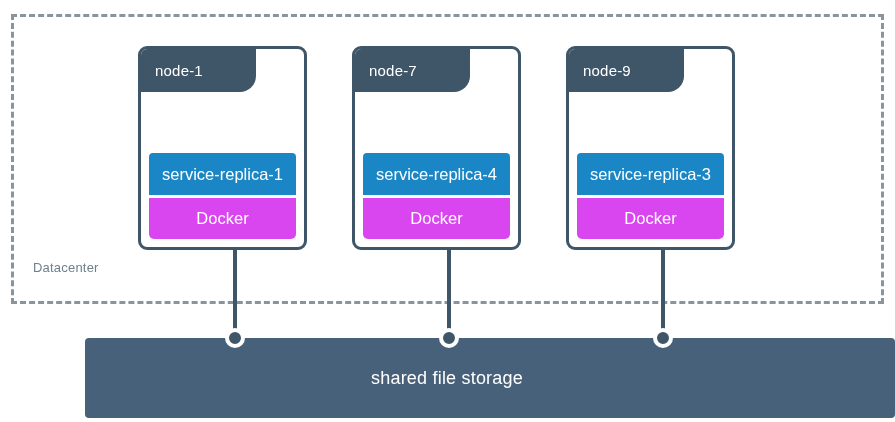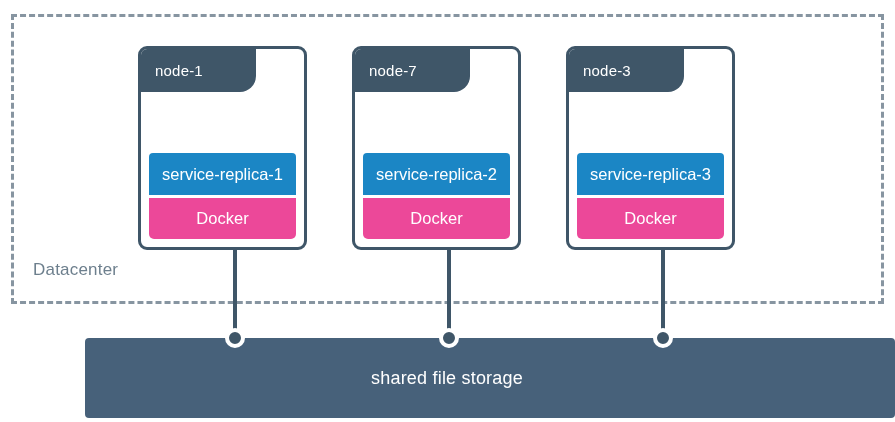--- a/index.html
+++ b/index.html
@@ -30,21 +30,21 @@
     width: 873px;
     height: 290px;
     border: 3px dashed #8795a1;
     background: transparent;
   }
 
   .datacenter-label {
     position: absolute;
     left: 33px;
     top: 260px;
-    font-size: 17px;
+    font-size: 13px;
     color: #6d7f8d;
     letter-spacing: 0.2px;
     white-space: nowrap;
   }
 
   
   .node-card {
     position: absolute;
     top: 46px;
     width: 169px;
@@ -97,21 +97,21 @@
     justify-content: center;
     border-top-left-radius: 4px;
     border-top-right-radius: 4px;
     white-space: nowrap;
   }
   .stack-divider {
     height: 3px;
     background: #ffffff;
   }
   .docker-box {
-    background: #ec4899;
+    background: #d946ef;
     color: #ffffff;
     font-size: 16.5px;
     height: 41px;
     display: flex;
     align-items: center;
     justify-content: center;
     border-bottom-left-radius: 5px;
     border-bottom-right-radius: 5px;
     white-space: nowrap;
   }
@@ -191,29 +191,29 @@
       <div class="stack-divider"></div>
       <div class="docker-box">Docker</div>
     </div>
   </div>
 
   <div class="node-card n2">
     <div class="node-header">
       <span class="node-header-label">node-7</span>
     </div>
     <div class="node-stack">
-      <div class="replica-box">service-replica-2</div>
+      <div class="replica-box">service-replica-4</div>
       <div class="stack-divider"></div>
       <div class="docker-box">Docker</div>
     </div>
   </div>
 
   <div class="node-card n3">
     <div class="node-header">
-      <span class="node-header-label">node-3</span>
+      <span class="node-header-label">node-9</span>
     </div>
     <div class="node-stack">
       <div class="replica-box">service-replica-3</div>
       <div class="stack-divider"></div>
       <div class="docker-box">Docker</div>
     </div>
   </div>
 
   <div class="connector-line c1"></div>
   <div class="connector-line c2"></div>

